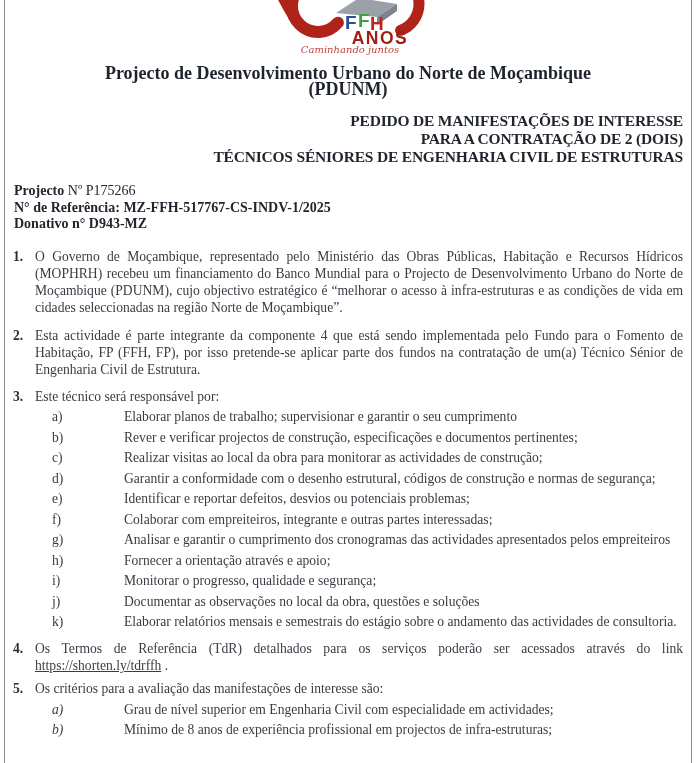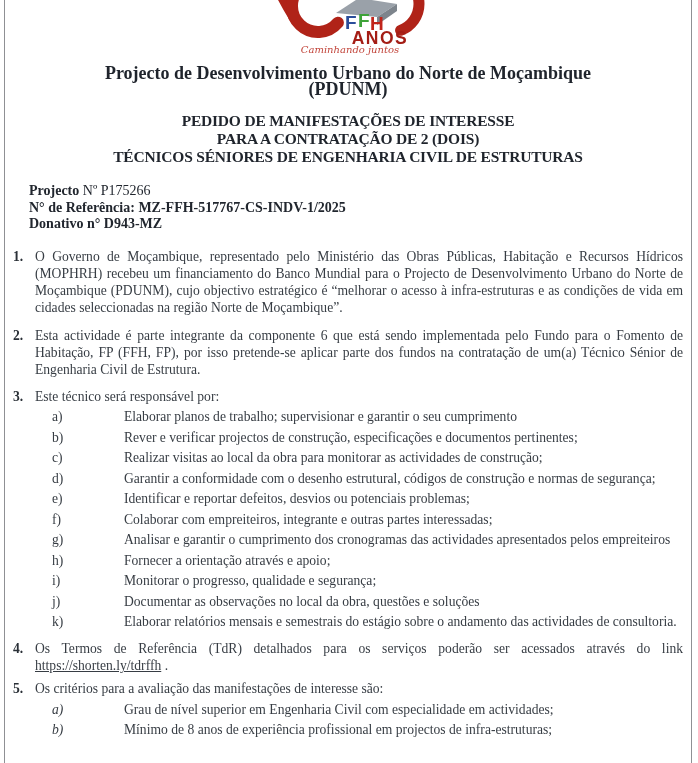--- a/index.html
+++ b/index.html
@@ -30,31 +30,31 @@
   .org {
     margin-top: 10px;
     text-align: center;
     font-weight: bold;
     font-size: 18px;
     line-height: 16px;
     color: #1f242c;
   }
   .title {
     margin-top: 15px;
-    text-align: center;
+    text-align: right;
     font-weight: bold;
     font-size: 15.5px;
     line-height: 18px;
     letter-spacing: -0.2px;
     color: #1f242c;
   }
   
   .refblock {
     margin-top: 17px;
-    margin-left: 16px;
+    margin-left: 1px;
     font-size: 14px;
     line-height: 16.5px;
     color: #21262e;
     font-weight: bold;
   }
   .refblock .reg { font-weight: normal; }
   
   .doc {
     margin-top: 15px;
     font-size: 13.6px;
@@ -123,21 +123,21 @@
 
   <div class="doc">
 
     <div class="item">
       <span class="num">1.</span>
       <div class="btext">O Governo de Moçambique, representado pelo Ministério das Obras Públicas, Habitação e Recursos Hídricos (MOPHRH) recebeu um financiamento do Banco Mundial para o Projecto de Desenvolvimento Urbano do Norte de Moçambique (PDUNM), cujo objectivo estratégico é “melhorar o acesso à infra-estruturas e as condições de vida em cidades seleccionadas na região Norte de Moçambique”.</div>
     </div>
 
     <div class="item mb10">
       <span class="num">2.</span>
-      <div class="btext">Esta actividade é parte integrante da componente 6 que está sendo implementada pelo Fundo para o Fomento de Habitação, FP (FFH, FP), por isso pretende-se aplicar parte dos fundos na contratação de um(a) Técnico Sénior de Engenharia Civil de Estrutura.</div>
+      <div class="btext">Esta actividade é parte integrante da componente 4 que está sendo implementada pelo Fundo para o Fomento de Habitação, FP (FFH, FP), por isso pretende-se aplicar parte dos fundos na contratação de um(a) Técnico Sénior de Engenharia Civil de Estrutura.</div>
     </div>
 
     <div class="item mb10">
       <span class="num">3.</span>
       <div class="btext">
         <div>Este técnico será responsável por:</div>
         <div class="sublist">
             <div class="sub">
               <span class="letter">a)</span>
               <span class="stext">Elaborar planos de trabalho; supervisionar e garantir o seu cumprimento</span>

